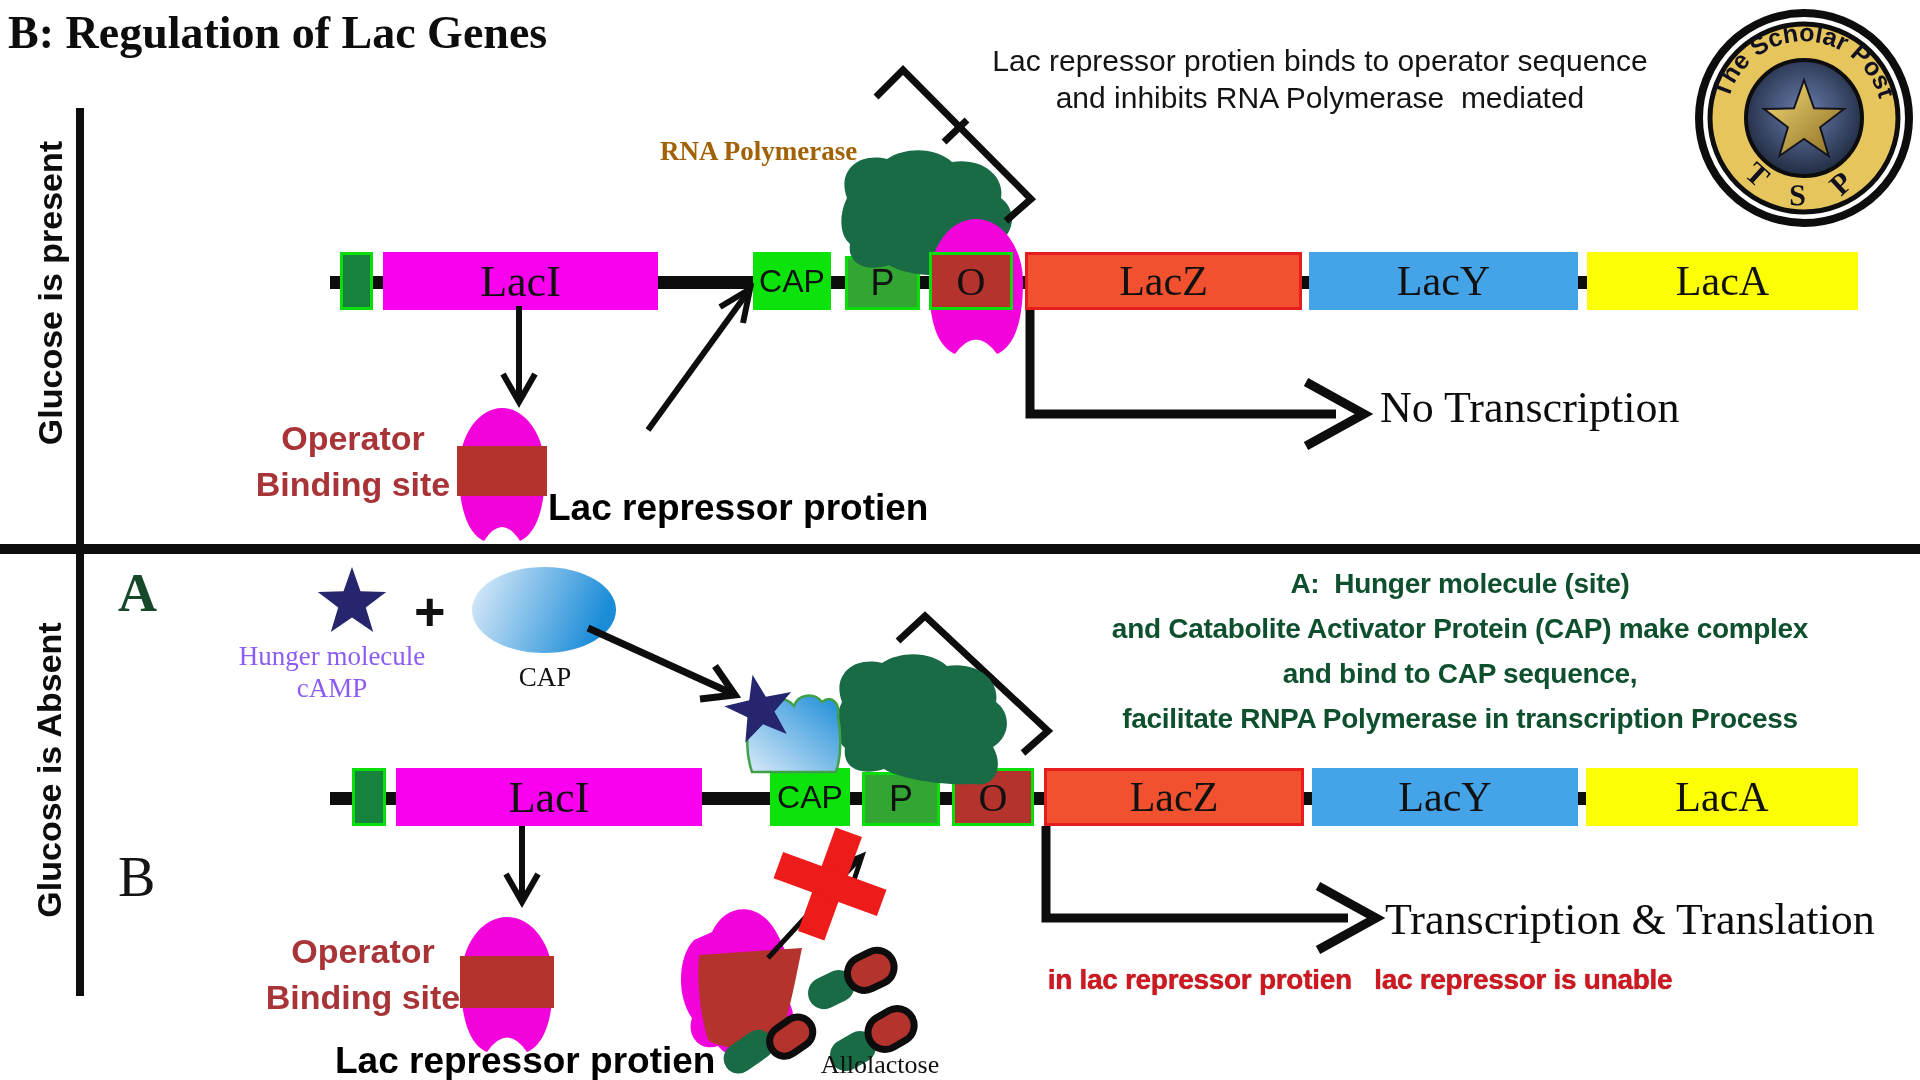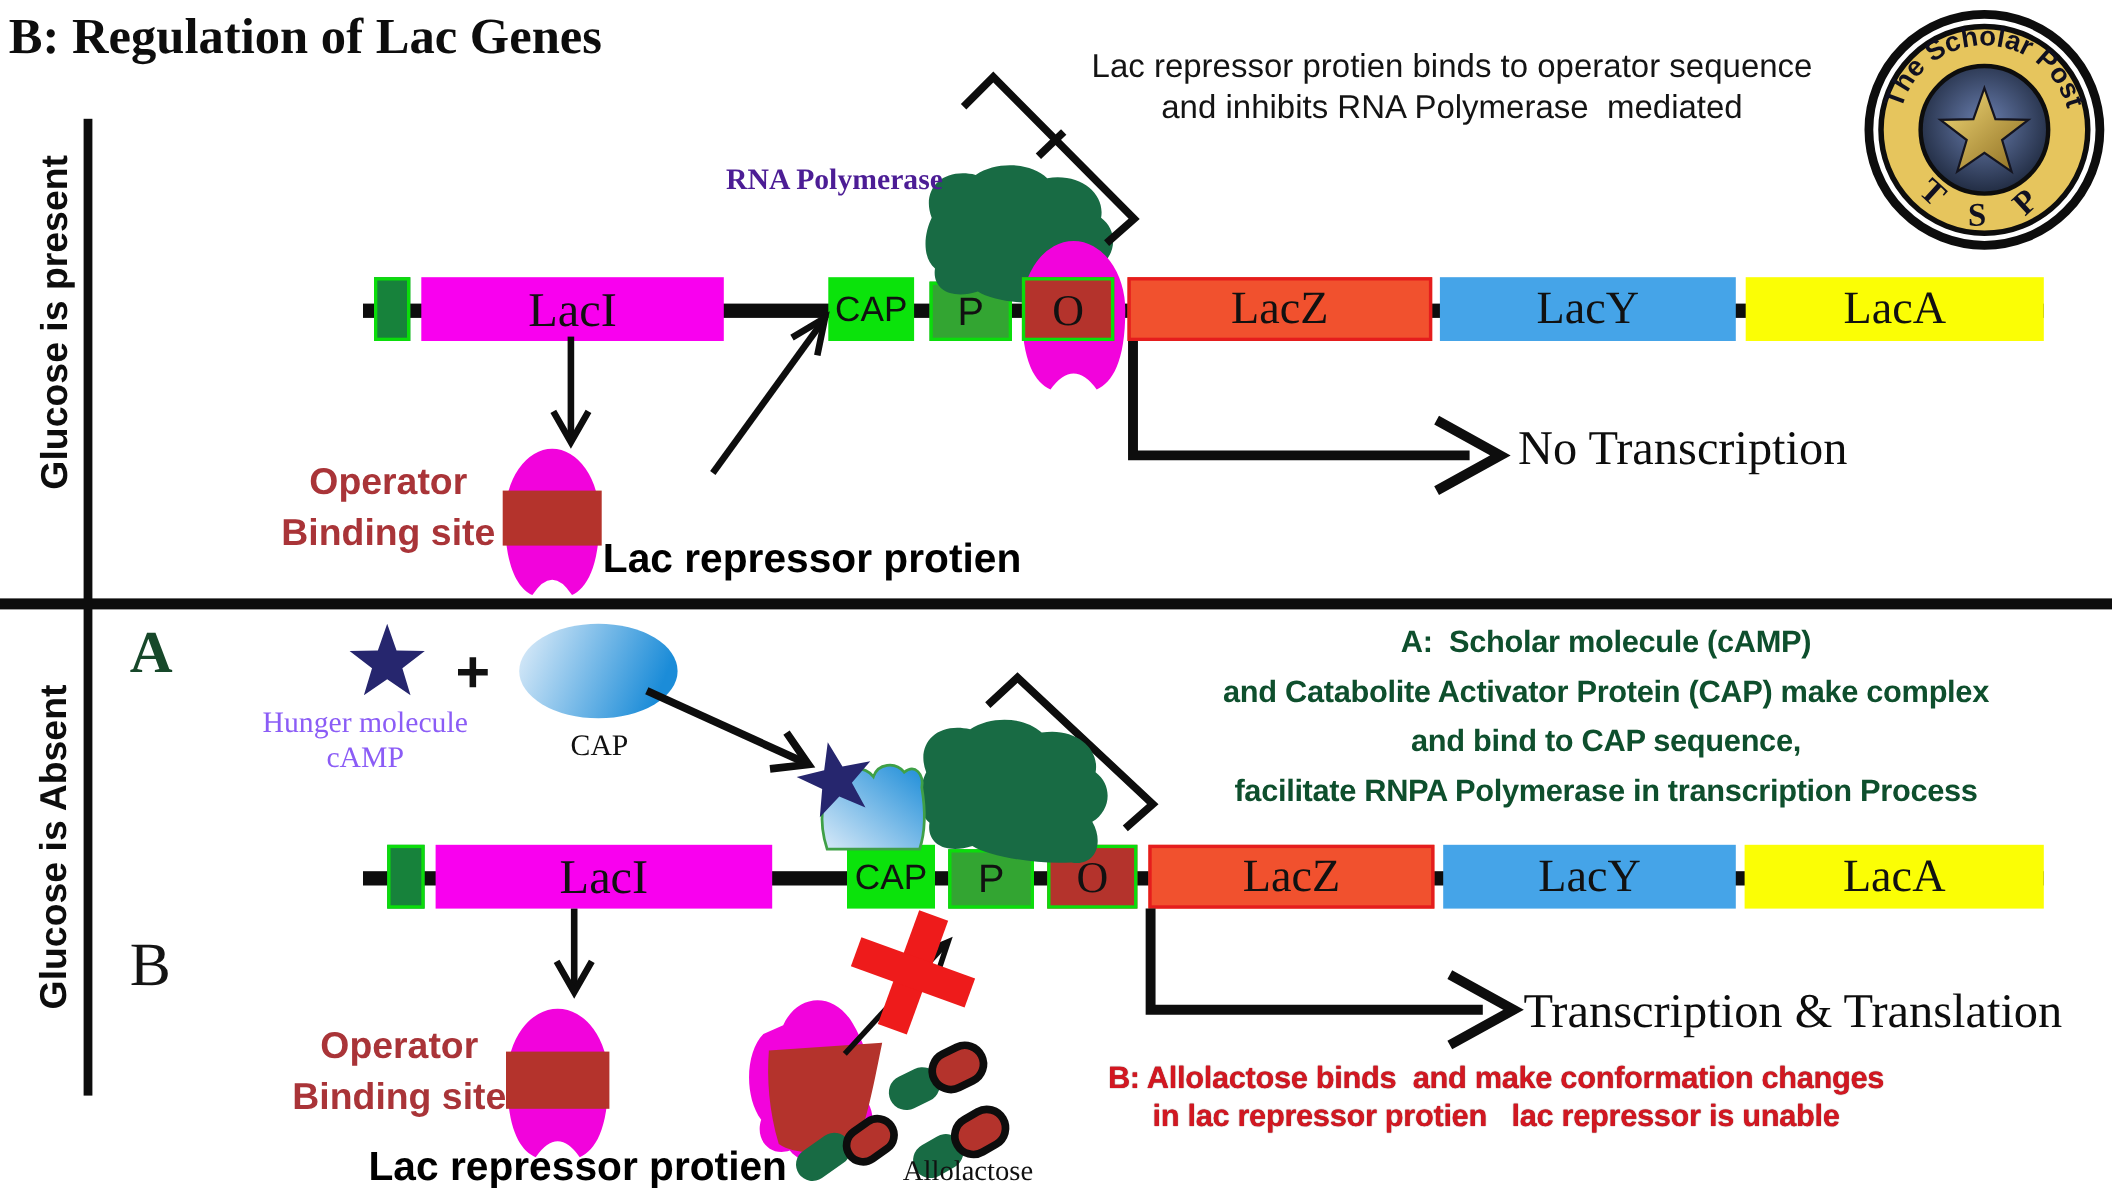--- a/index.html
+++ b/index.html
@@ -183,45 +183,44 @@
     <text font-size="30" font-weight="700" fill="#101020" letter-spacing="14" font-family="Liberation Serif, serif">
       <textPath href="#arcBot" startOffset="50%" text-anchor="middle">T S P</textPath>
     </text>
   </g>
 </svg>
 
 <div class="txt note-black ctr" style="left:950px;top:42px;width:740px;">
   <div class="pre">Lac repressor protien binds to operator sequence</div>
   <div class="pre">and inhibits RNA Polymerase  mediated</div>
 </div>
-<div class="txt serif" style="left:660px;top:136px;font-size:27px;font-weight:700;color:#4c1d95;margin-top:12px;">RNA Polymerase</div>
+<div class="txt serif" style="left:660px;top:136px;font-size:27px;font-weight:700;color:#a16207;">RNA Polymerase</div>
 <div class="txt op-label ctr" style="left:248px;top:415px;width:210px;">
   <div>Operator</div>
   <div>Binding site</div>
 </div>
 <div class="txt rep-label" style="left:548px;top:487px;">Lac repressor protien</div>
 <div class="txt result" style="left:1380px;top:382px;">No Transcription</div>
 
 <div class="txt serif" style="left:118px;top:562px;font-size:54px;font-weight:700;color:#17482A;">A</div>
 <div class="txt serif ctr" style="left:232px;top:640px;width:200px;font-size:27px;color:#8b5cf6;line-height:32px;">
   <div>Hunger molecule</div>
   <div>cAMP</div>
 </div>
 <div class="txt" style="left:414px;top:580px;font-size:54px;font-weight:700;color:#111;">+</div>
 <div class="txt serif ctr" style="left:485px;top:662px;width:120px;font-size:27px;color:#111;">CAP</div>
 <div class="txt note-green ctr" style="left:1020px;top:561px;width:880px;">
-  <div class="pre">A:  Scholar molecule (cAMP)</div>
+  <div class="pre">A:  Hunger molecule (site)</div>
   <div class="pre">and Catabolite Activator Protein (CAP) make complex</div>
   <div class="pre">and bind to CAP sequence,</div>
   <div class="pre">facilitate RNPA Polymerase in transcription Process</div>
 </div>
 <div class="txt serif" style="left:118px;top:845px;font-size:56px;color:#141414;">B</div>
 <div class="txt op-label ctr" style="left:258px;top:928px;width:210px;">
   <div>Operator</div>
   <div>Binding site</div>
 </div>
 <div class="txt rep-label" style="left:335px;top:1040px;">Lac repressor protien</div>
 <div class="txt serif ctr" style="left:770px;top:1050px;width:220px;font-size:26px;color:#111;">Allolactose</div>
 <div class="txt result" style="left:1385px;top:894px;">Transcription &amp; Translation</div>
 <div class="txt note-red ctr" style="left:960px;top:962px;width:800px;">
-  <div class="pre">B: Allolactose binds  and make conformation changes</div>
   <div class="pre">in lac repressor protien   lac repressor is unable</div>
 </div>
 
 </body></html>

